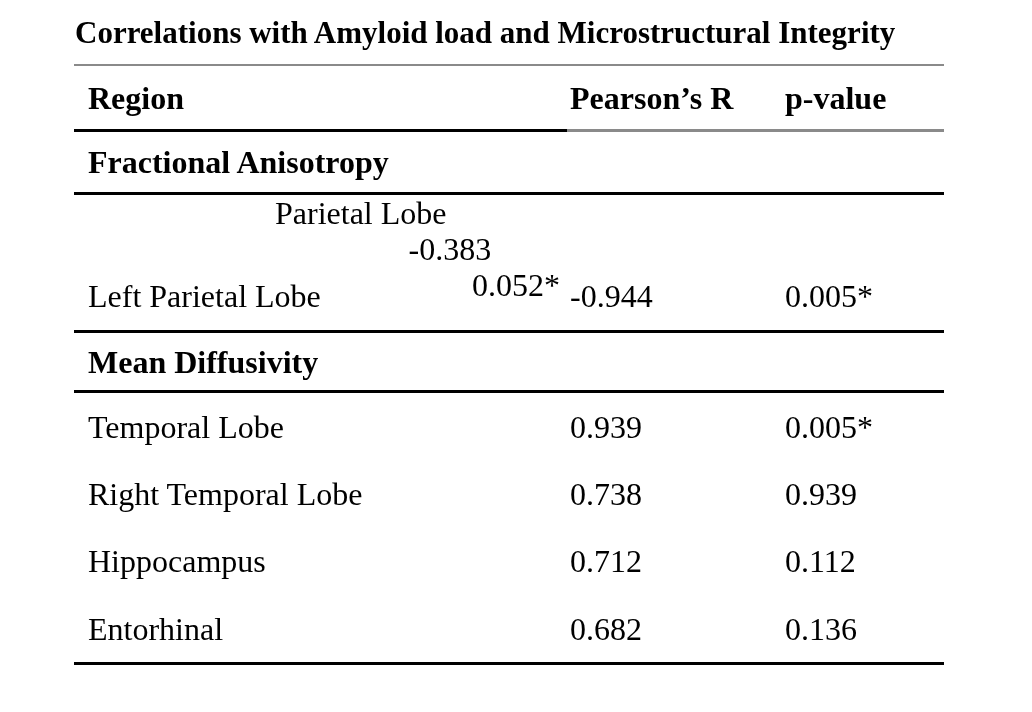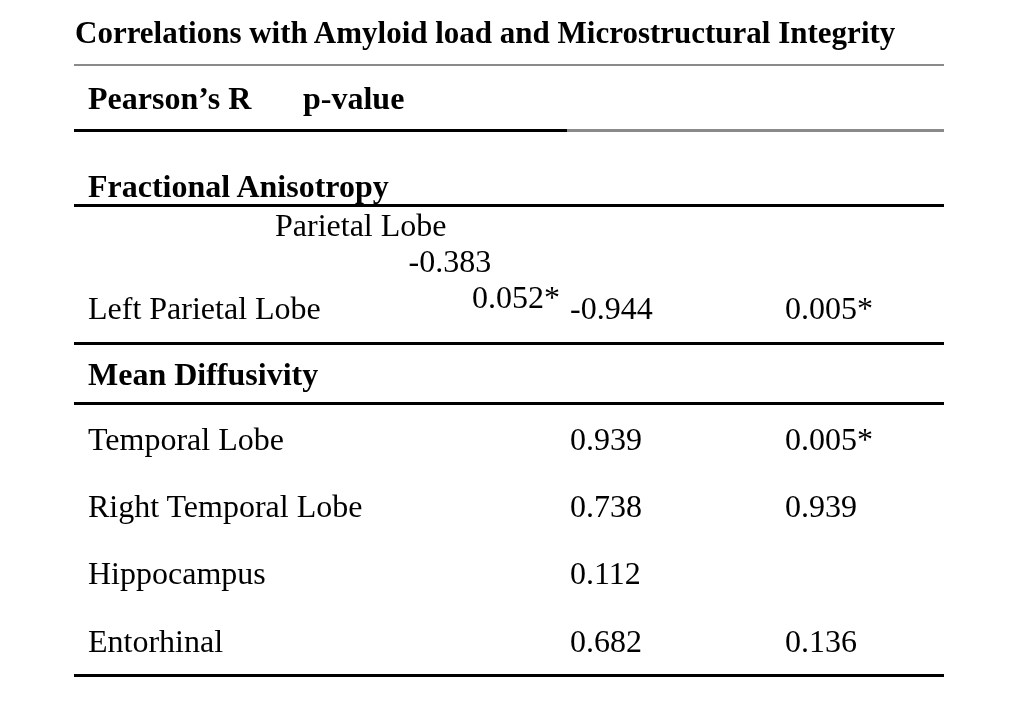--- a/index.html
+++ b/index.html
@@ -50,39 +50,40 @@
     align-items: center;
     padding-left: 14px;
     font-size: 32px;
     line-height: 36px;
   }
   .bold { font-weight: bold; }
   .c1 { width: 482px; }
   .c2 { width: 215px; }
   .c3 { flex: 1; }
   .h-header { height: 63px; }
-  .h-64 { height: 72px; align-items: flex-end; }
+  .h-64 { height: 60px; }
   .h-65 { height: 57px; }
   .h-66 { height: 66px; flex-direction: column; }
   .h-67 { height: 67px; }
   .h-68 { height: 68px; }
   .h-69 { height: 69px; }
 </style>
 </head>
 <body>
 
 <div class="page">
 
   <div class="title">Correlations with Amyloid load and Microstructural Integrity</div>
 
   <div class="tbl">
 
     <div class="rule-gray"></div>
 
     <div class="row h-header">
+      <div class="c1 bold">Region</div>
       <div class="c2 bold">Pearson’s R</div>
       <div class="c3 bold">p-value</div>
     </div>
 
     <div class="rule-split">
       <span class="seg-black"></span>
       <span class="seg-gray"></span>
     </div>
 
     <div class="row h-64">
@@ -122,20 +123,21 @@
     </div>
 
     <div class="row h-67">
       <div class="c1">Right Temporal Lobe</div>
       <div class="c2">0.738</div>
       <div class="c3">0.939</div>
     </div>
 
     <div class="row h-68">
       <div class="c1">Hippocampus</div>
+      <div class="c2">0.712</div>
       <div class="c3">0.112</div>
     </div>
 
     <div class="row h-67">
       <div class="c1">Entorhinal</div>
       <div class="c2">0.682</div>
       <div class="c3">0.136</div>
     </div>
 
     <div class="rule"></div>

